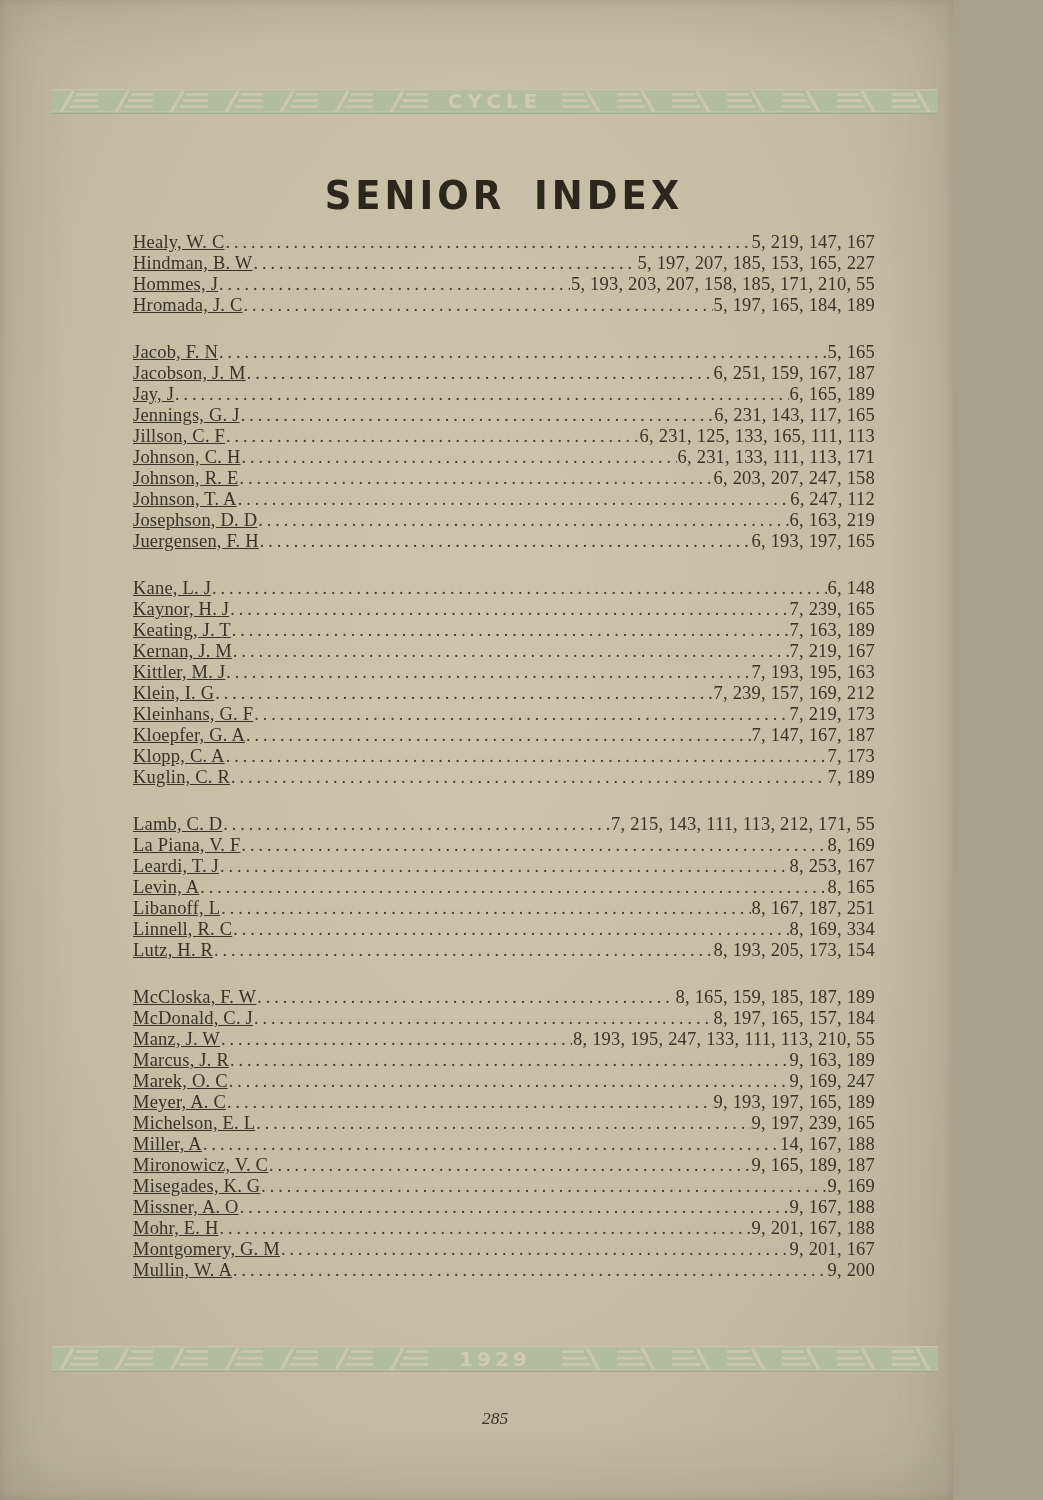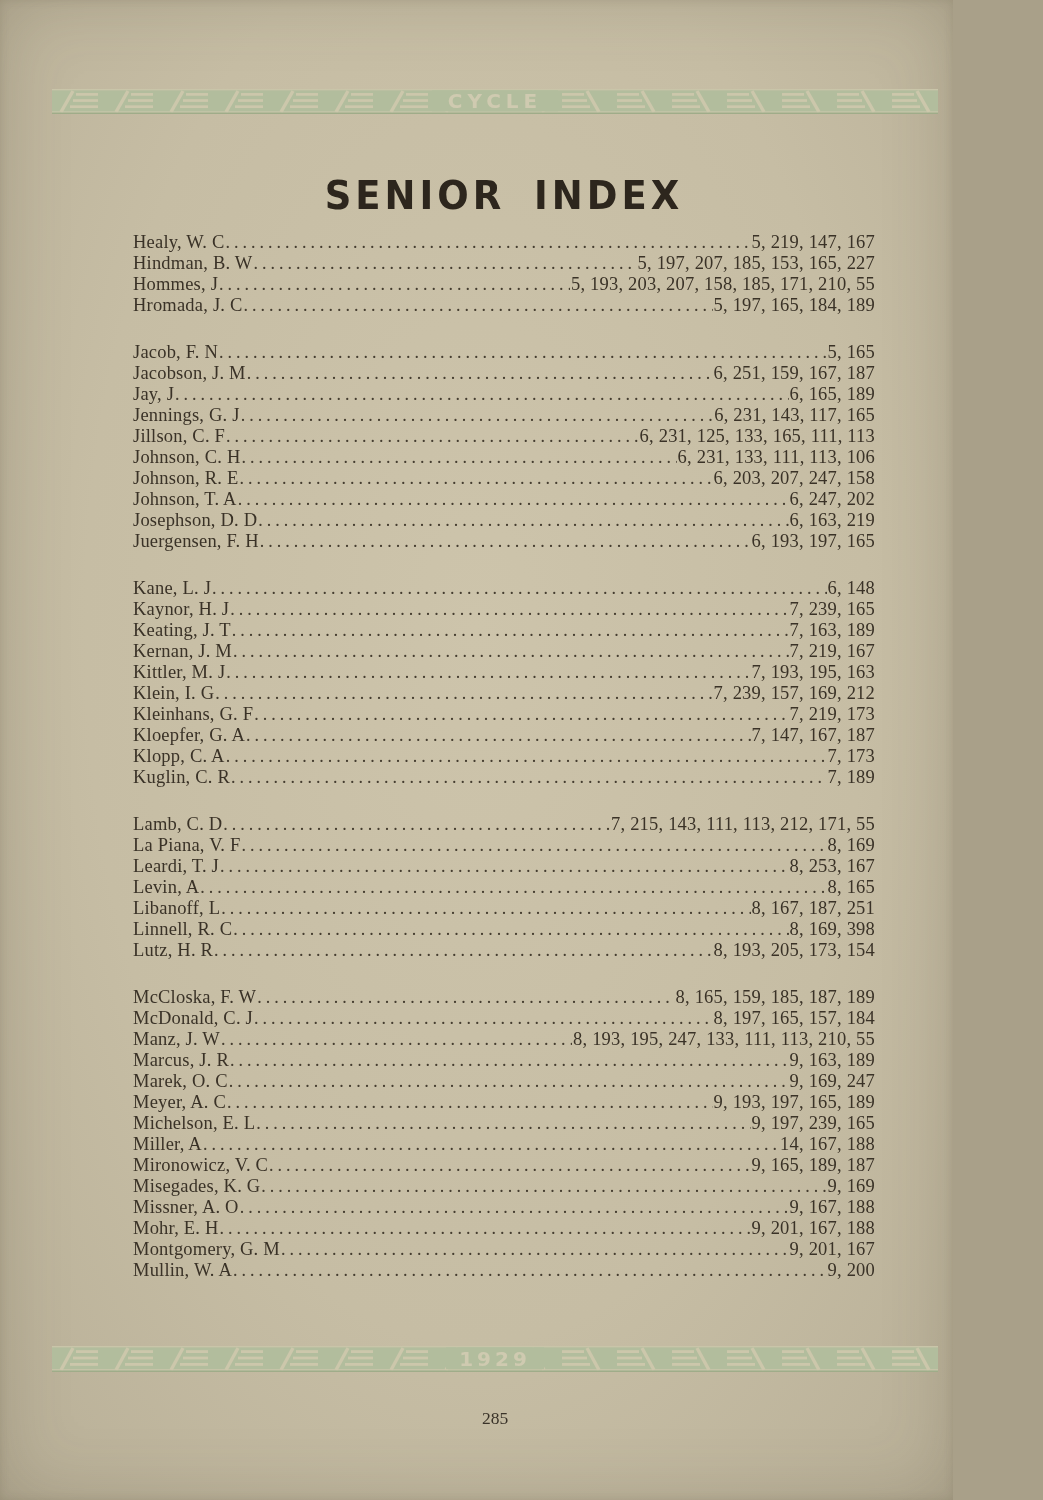--- a/index.html
+++ b/index.html
@@ -43,40 +43,41 @@
   .group { margin-bottom: 26px; }
   .group:last-child { margin-bottom: 0; }
   .row {
     display: flex;
     align-items: baseline;
     line-height: 21px;
     font-size: 18.5px;
     color: #3a3227;
     white-space: nowrap;
   }
-  .name { flex: 0 0 auto; letter-spacing: .2px; }
+  .name { flex: 0 0 auto; letter-spacing: .2px; text-decoration: underline; }
   .leader {
     flex: 1 1 auto;
     overflow: hidden;
     white-space: nowrap;
     margin: 0 1px;
     color: #453d30;
   }
   .leader::after {
     content: "........................................................................................................................";
     letter-spacing: 4px;
     font-size: 18px;
   }
   .pages { flex: 0 0 auto; text-align: left; letter-spacing: .2px; }
   .page-number {
     position: absolute;
     left: 52px; width: 886px; top: 1408px;
     text-align: center;
     font-size: 17.5px;
     color: #3a3329;
+    font-style: italic;
   }
 </style>
 </head>
 <body>
 
 <div class="page">
 
   <svg class="band header" viewBox="0 0 886 26" preserveAspectRatio="none">
     <defs>
       <pattern id="decoMotif" x="0" y="0" width="55" height="26" patternUnits="userSpaceOnUse">
@@ -145,31 +146,31 @@
           <span class="pages">6, 231, 143, 117, 165</span>
         </div>
         <div class="row">
           <span class="name">Jillson, C. F</span>
           <span class="leader"></span>
           <span class="pages">6, 231, 125, 133, 165, 111, 113</span>
         </div>
         <div class="row">
           <span class="name">Johnson, C. H</span>
           <span class="leader"></span>
-          <span class="pages">6, 231, 133, 111, 113, 106</span>
+          <span class="pages">6, 231, 133, 111, 113, 171</span>
         </div>
         <div class="row">
           <span class="name">Johnson, R. E</span>
           <span class="leader"></span>
           <span class="pages">6, 203, 207, 247, 158</span>
         </div>
         <div class="row">
           <span class="name">Johnson, T. A</span>
           <span class="leader"></span>
-          <span class="pages">6, 247, 202</span>
+          <span class="pages">6, 247, 112</span>
         </div>
         <div class="row">
           <span class="name">Josephson, D. D</span>
           <span class="leader"></span>
           <span class="pages">6, 163, 219</span>
         </div>
         <div class="row">
           <span class="name">Juergensen, F. H</span>
           <span class="leader"></span>
           <span class="pages">6, 193, 197, 165</span>
@@ -249,21 +250,21 @@
           <span class="pages">8, 165</span>
         </div>
         <div class="row">
           <span class="name">Libanoff, L</span>
           <span class="leader"></span>
           <span class="pages">8, 167, 187, 251</span>
         </div>
         <div class="row">
           <span class="name">Linnell, R. C</span>
           <span class="leader"></span>
-          <span class="pages">8, 169, 398</span>
+          <span class="pages">8, 169, 334</span>
         </div>
         <div class="row">
           <span class="name">Lutz, H. R</span>
           <span class="leader"></span>
           <span class="pages">8, 193, 205, 173, 154</span>
         </div>
       </div>
       <div class="group">
         <div class="row">
           <span class="name">McCloska, F. W</span>

